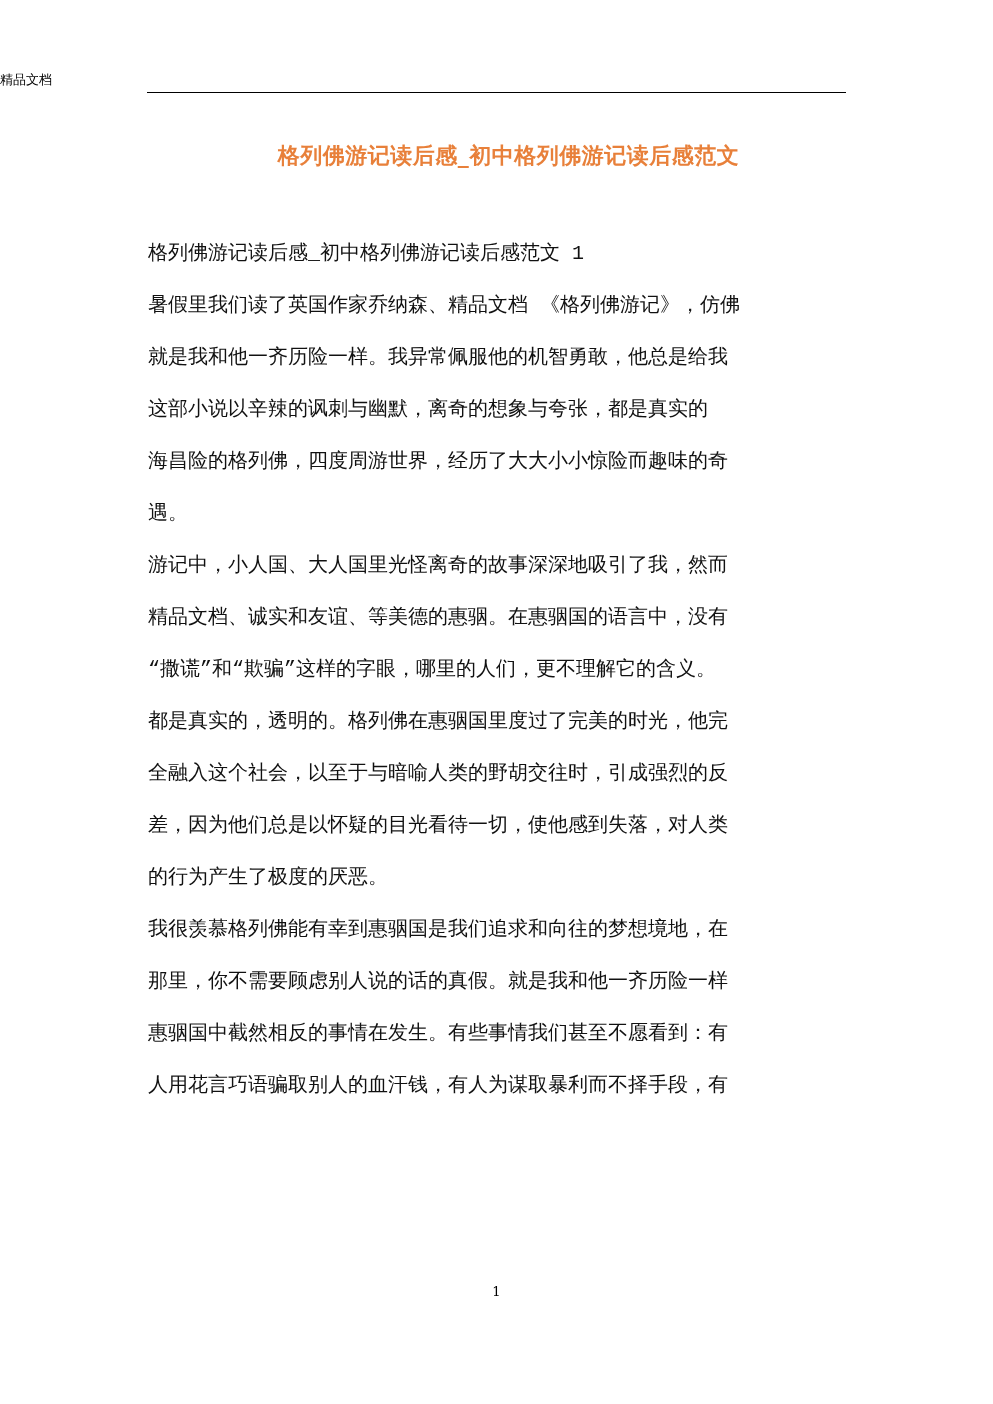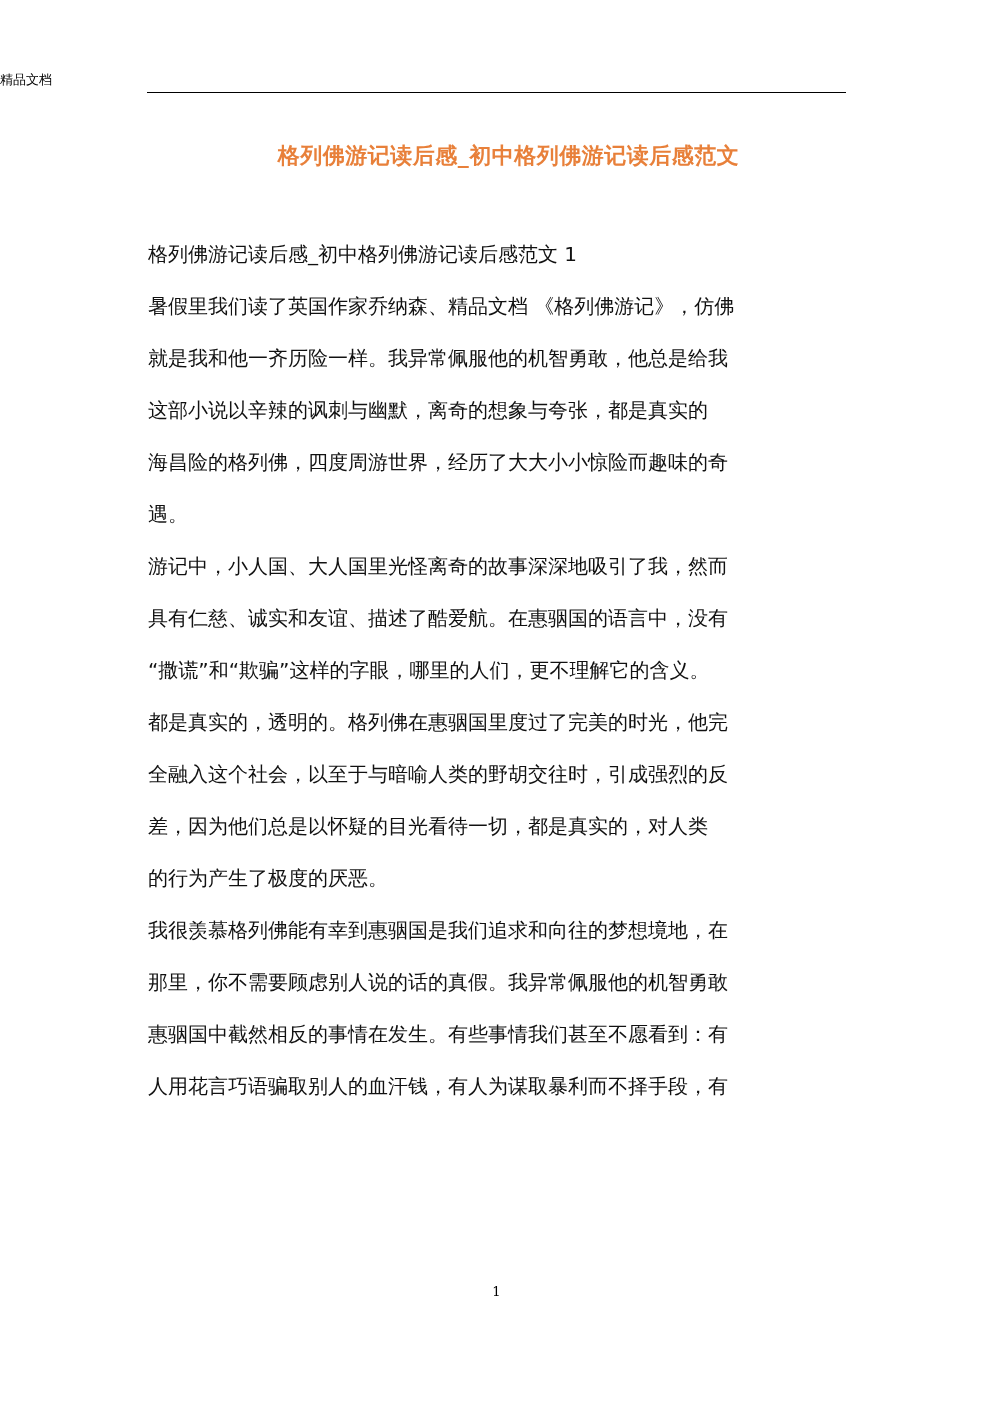--- a/index.html
+++ b/index.html
@@ -3,21 +3,21 @@
 <meta charset="utf-8">
 <style>
   html, body { margin: 0; padding: 0; background: #ffffff; }
   body { width: 993px; height: 1404px; position: relative; overflow: hidden;
          font-family: "DejaVu Sans", "Liberation Sans", sans-serif; color: #111; }
   .header-text { position: absolute; top: 71px; left: 0; width: 993px; text-align: left;
                  font-size: 13px; color: #000; }
   .header-rule { position: absolute; top: 92px; left: 147px; width: 699px; height: 1px; background: #000; }
   .title { position: absolute; top: 129px; left: 0; width: 993px; text-align: center;
            font-size: 22px; font-weight: bold; color: #E8803A; letter-spacing: 0.5px; }
-  .body { position: absolute; top: 232px; left: 148px; width: 700px; }
+  .body { position: absolute; top: 232px; left: 148px; width: 700px; font-family: Liberation Mono, monospace; }
   .line { height: 52px; line-height: 44px; font-size: 20px; white-space: nowrap; color: #111; }
   .line.sub { margin-bottom: 0; }
   .page-num { position: absolute; top: 1284px; left: 0; width: 993px; text-align: center;
               font-size: 13px; font-family: "DejaVu Serif", serif; color: #000; }
 </style>
 </head>
 <body>
 
 <div>
   <div class="header-text">精品文档</div>
@@ -27,25 +27,25 @@
 <h1 class="title" style="margin:12px;">格列佛游记读后感_初中格列佛游记读后感范文</h1>
 
 <div class="body">
   <div class="line sub">格列佛游记读后感_初中格列佛游记读后感范文 1</div>
   <div class="line">暑假里我们读了英国作家乔纳森、精品文档 《格列佛游记》，仿佛</div>
   <div class="line">就是我和他一齐历险一样。我异常佩服他的机智勇敢，他总是给我</div>
   <div class="line">这部小说以辛辣的讽刺与幽默，离奇的想象与夸张，都是真实的</div>
   <div class="line">海昌险的格列佛，四度周游世界，经历了大大小小惊险而趣味的奇</div>
   <div class="line">遇。</div>
   <div class="line">游记中，小人国、大人国里光怪离奇的故事深深地吸引了我，然而</div>
-  <div class="line">具有仁慈、诚实和友谊、描述了酷爱航。在惠骃国的语言中，没有</div>
+  <div class="line">精品文档、诚实和友谊、等美德的惠骃。在惠骃国的语言中，没有</div>
   <div class="line">“撒谎”和“欺骗”这样的字眼，哪里的人们，更不理解它的含义。</div>
   <div class="line">都是真实的，透明的。格列佛在惠骃国里度过了完美的时光，他完</div>
   <div class="line">全融入这个社会，以至于与暗喻人类的野胡交往时，引成强烈的反</div>
-  <div class="line">差，因为他们总是以怀疑的目光看待一切，都是真实的，对人类</div>
+  <div class="line">差，因为他们总是以怀疑的目光看待一切，使他感到失落，对人类</div>
   <div class="line">的行为产生了极度的厌恶。</div>
   <div class="line">我很羡慕格列佛能有幸到惠骃国是我们追求和向往的梦想境地，在</div>
-  <div class="line">那里，你不需要顾虑别人说的话的真假。我异常佩服他的机智勇敢</div>
+  <div class="line">那里，你不需要顾虑别人说的话的真假。就是我和他一齐历险一样</div>
   <div class="line">惠骃国中截然相反的事情在发生。有些事情我们甚至不愿看到：有</div>
   <div class="line">人用花言巧语骗取别人的血汗钱，有人为谋取暴利而不择手段，有</div>
 </div>
 
 <div class="page-num">1</div>
 
 </body></html>

